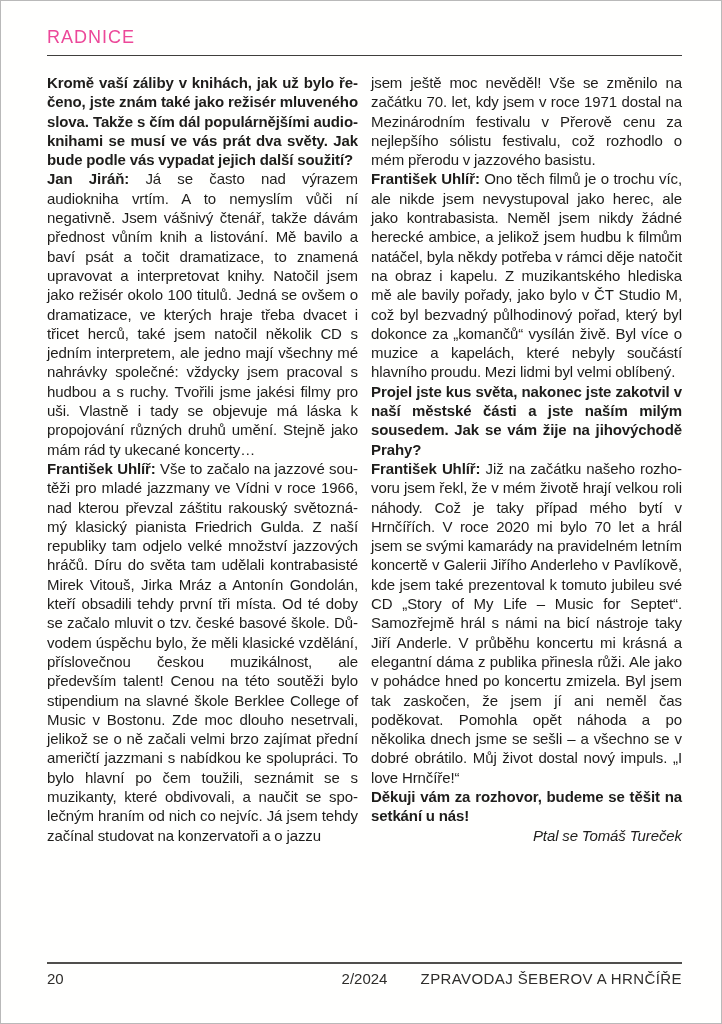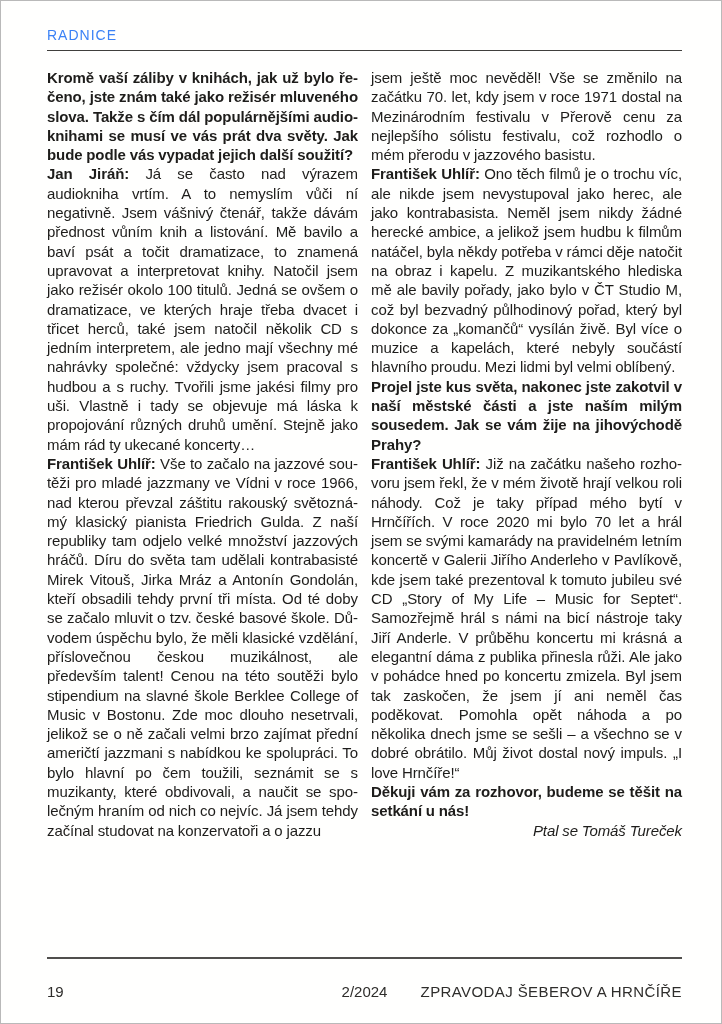--- a/index.html
+++ b/index.html
@@ -12,23 +12,23 @@
   .page {
     box-sizing: border-box;
     width: 722px; height: 1024px;
     border: 1px solid #b9b9b9;
     padding: 26px 39px 0 46px;
     overflow: hidden;
     background: #fffffe;
   }
   
   .header-title {
-    font-size: 14px;
+    font-size: 18px;
     letter-spacing: 1px;
-    color: #3b82f6;
+    color: #ec4899;
   }
   .header-rule {
     border: none;
     border-top: 1.6px solid #403f3d;
     margin: 7px 0 0 0;
   }
   
   .columns {
     display: flex;
     gap: 13px;
@@ -61,21 +61,21 @@
   }
   .footer-row {
     display: flex;
     align-items: baseline;
     margin-top: 6px;
     font-size: 15px;
     color: #2e2d2b;
   }
   .footer-left  { flex: 1 1 0; }
   .footer-mid   { flex: 0 0 auto; }
-  .footer-right { flex: 1 1 0; text-align: right; letter-spacing: 0.4px; margin-top: 18px; }
+  .footer-right { flex: 1 1 0; text-align: right; letter-spacing: 0.4px; }
 </style>
 </head>
 <body>
 
 <div class="page">
 
   <div class="header">
     <div class="header-title">RADNICE</div>
     <hr class="header-rule">
   </div>
@@ -92,19 +92,19 @@
         <div class="para question">Projel jste kus světa, nakonec jste zakotvil v naší městské části a jste naším milým souse­dem. Jak se vám žije na jihovýchodě Prahy?</div>
         <div class="para answer"><span class="speaker">František Uhlíř:</span> Již na začátku našeho rozho­voru jsem řekl, že v mém životě hrají velkou roli náhody. Což je taky případ mého bytí v Hrnčířích. V roce 2020 mi bylo 70 let a hrál jsem se svými kamarády na pravidelném let­ním koncertě v Galerii Jiřího Anderleho v Pav­líkově, kde jsem také prezentoval k tomuto jubileu své CD „Story of My Life – Music for Septet“. Samozřejmě hrál s námi na bicí ná­stroje taky Jiří Anderle. V průběhu koncertu mi krásná a elegantní dáma z publika přinesla růži. Ale jako v pohádce hned po koncertu zmizela. Byl jsem tak zaskočen, že jsem jí ani neměl čas poděkovat. Pomohla opět náhoda a po několika dnech jsme se sešli – a všechno se v dobré obrátilo. Můj život dostal nový im­puls. „I love Hrnčíře!“</div>
         <div class="para question">Děkuji vám za rozhovor, budeme se těšit na setkání u nás!</div>
         <div class="para byline">Ptal se Tomáš Tureček</div>
       </div>
   </div>
 
   <div class="footer">
     <hr class="footer-rule">
     <div class="footer-row">
-      <span class="footer-left">19</span>
+      <span class="footer-left">20</span>
       <span class="footer-mid">2/2024</span>
       <span class="footer-right">ZPRAVODAJ ŠEBEROV A HRNČÍŘE</span>
     </div>
   </div>
 
 </div>
 
 </body></html>

